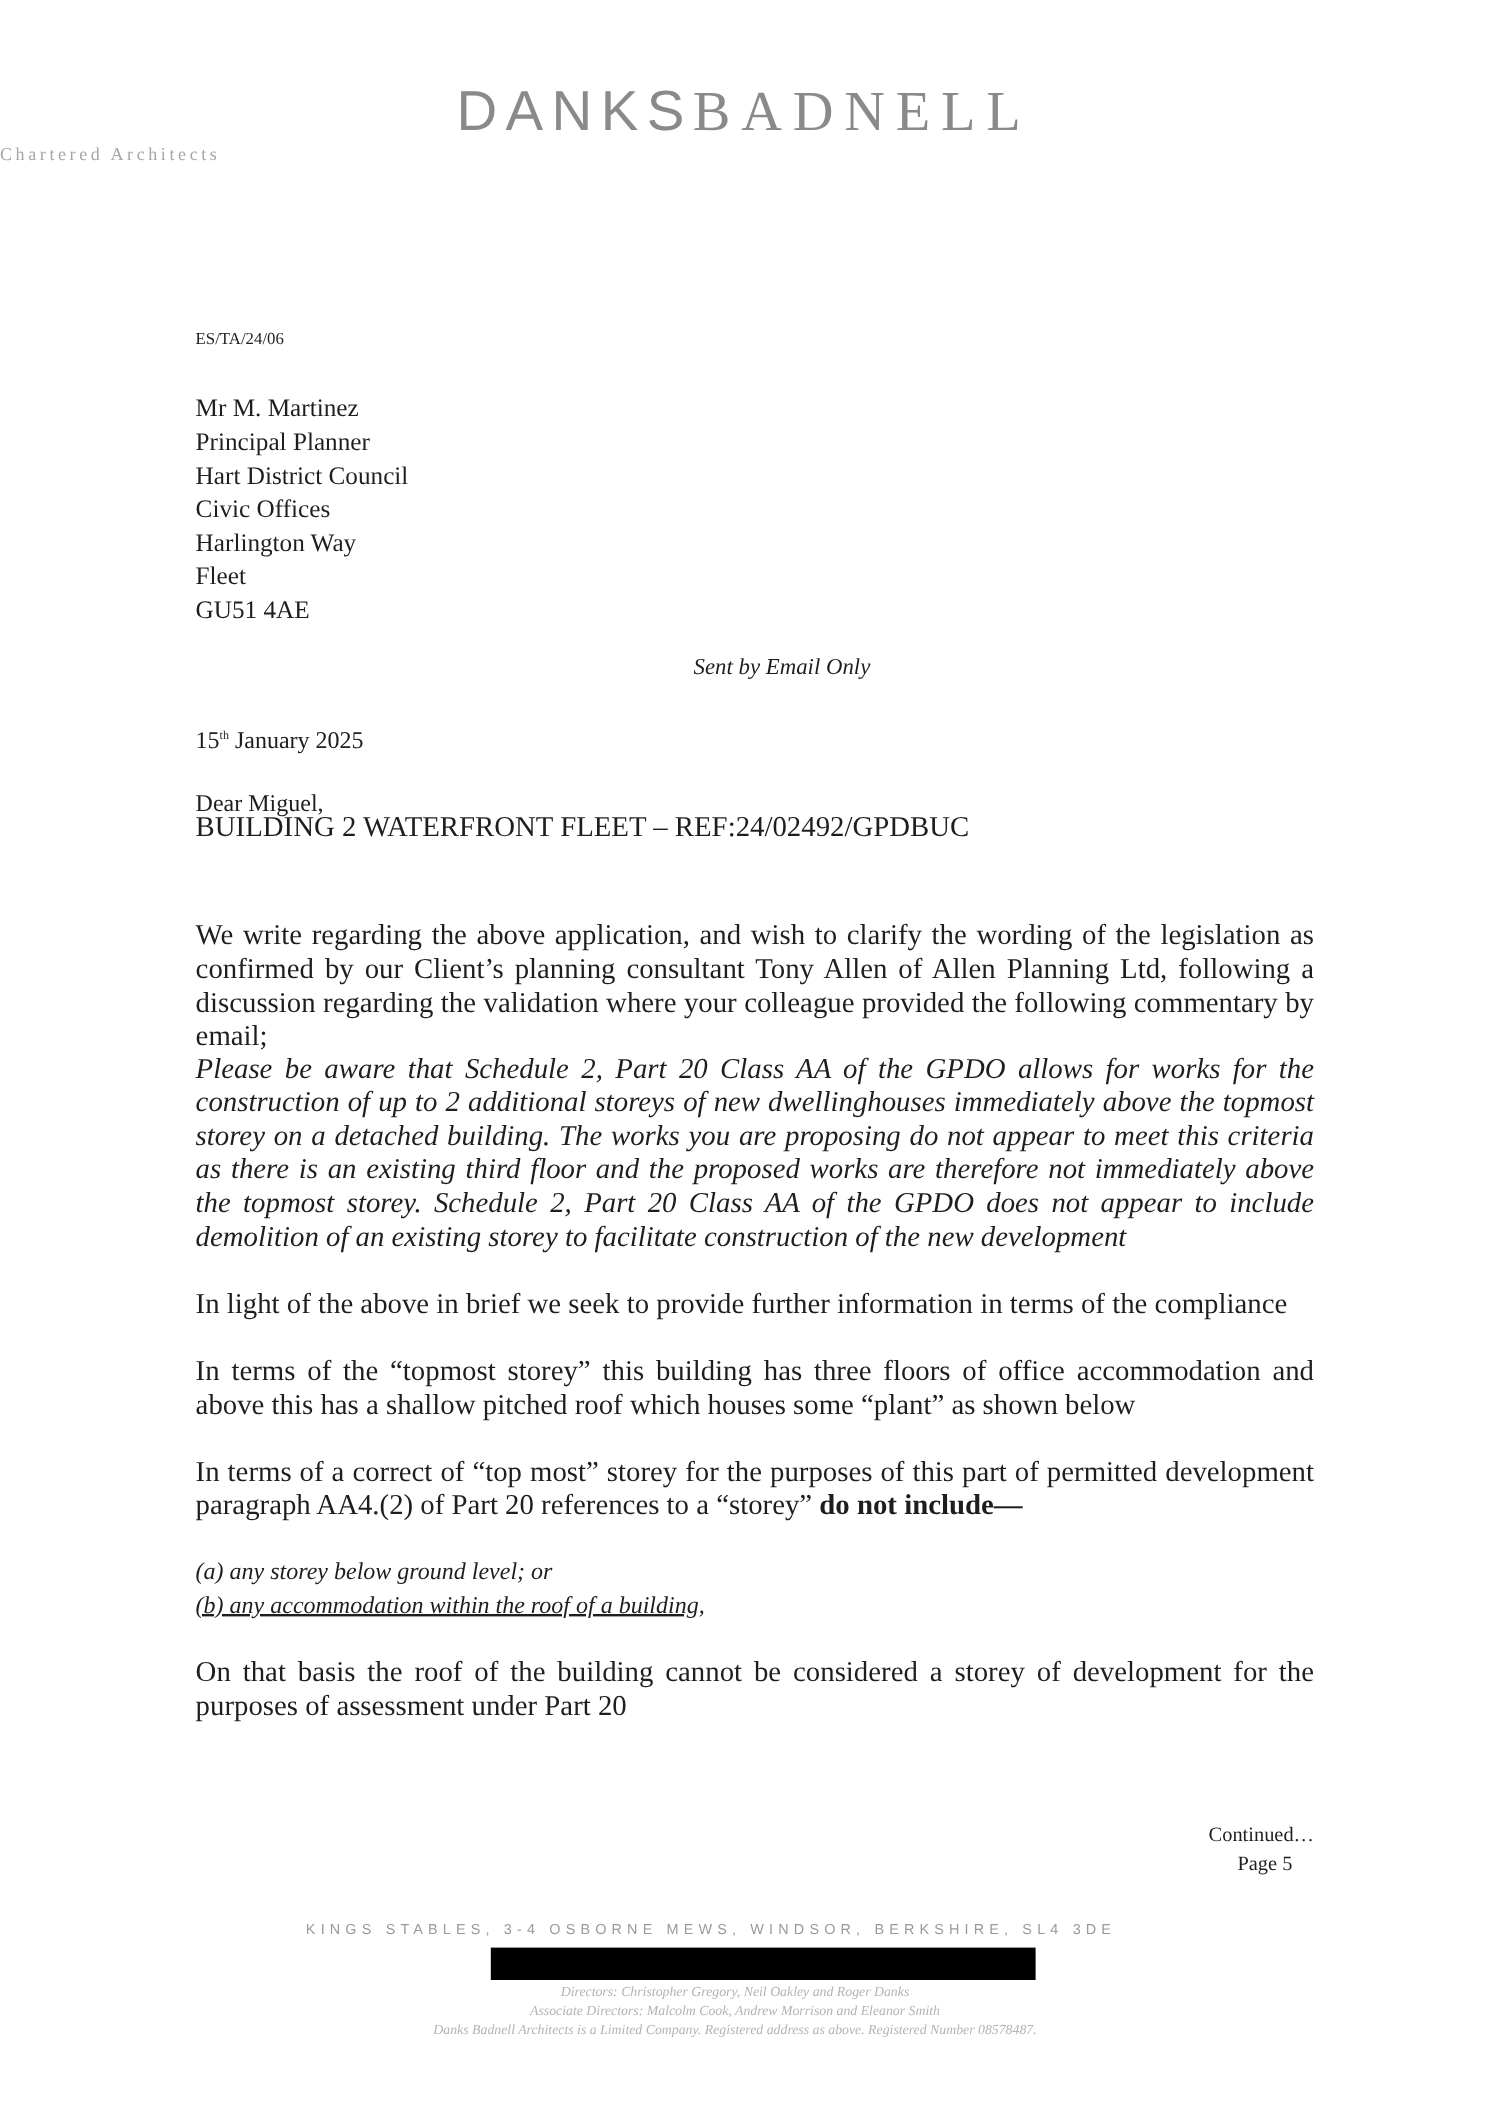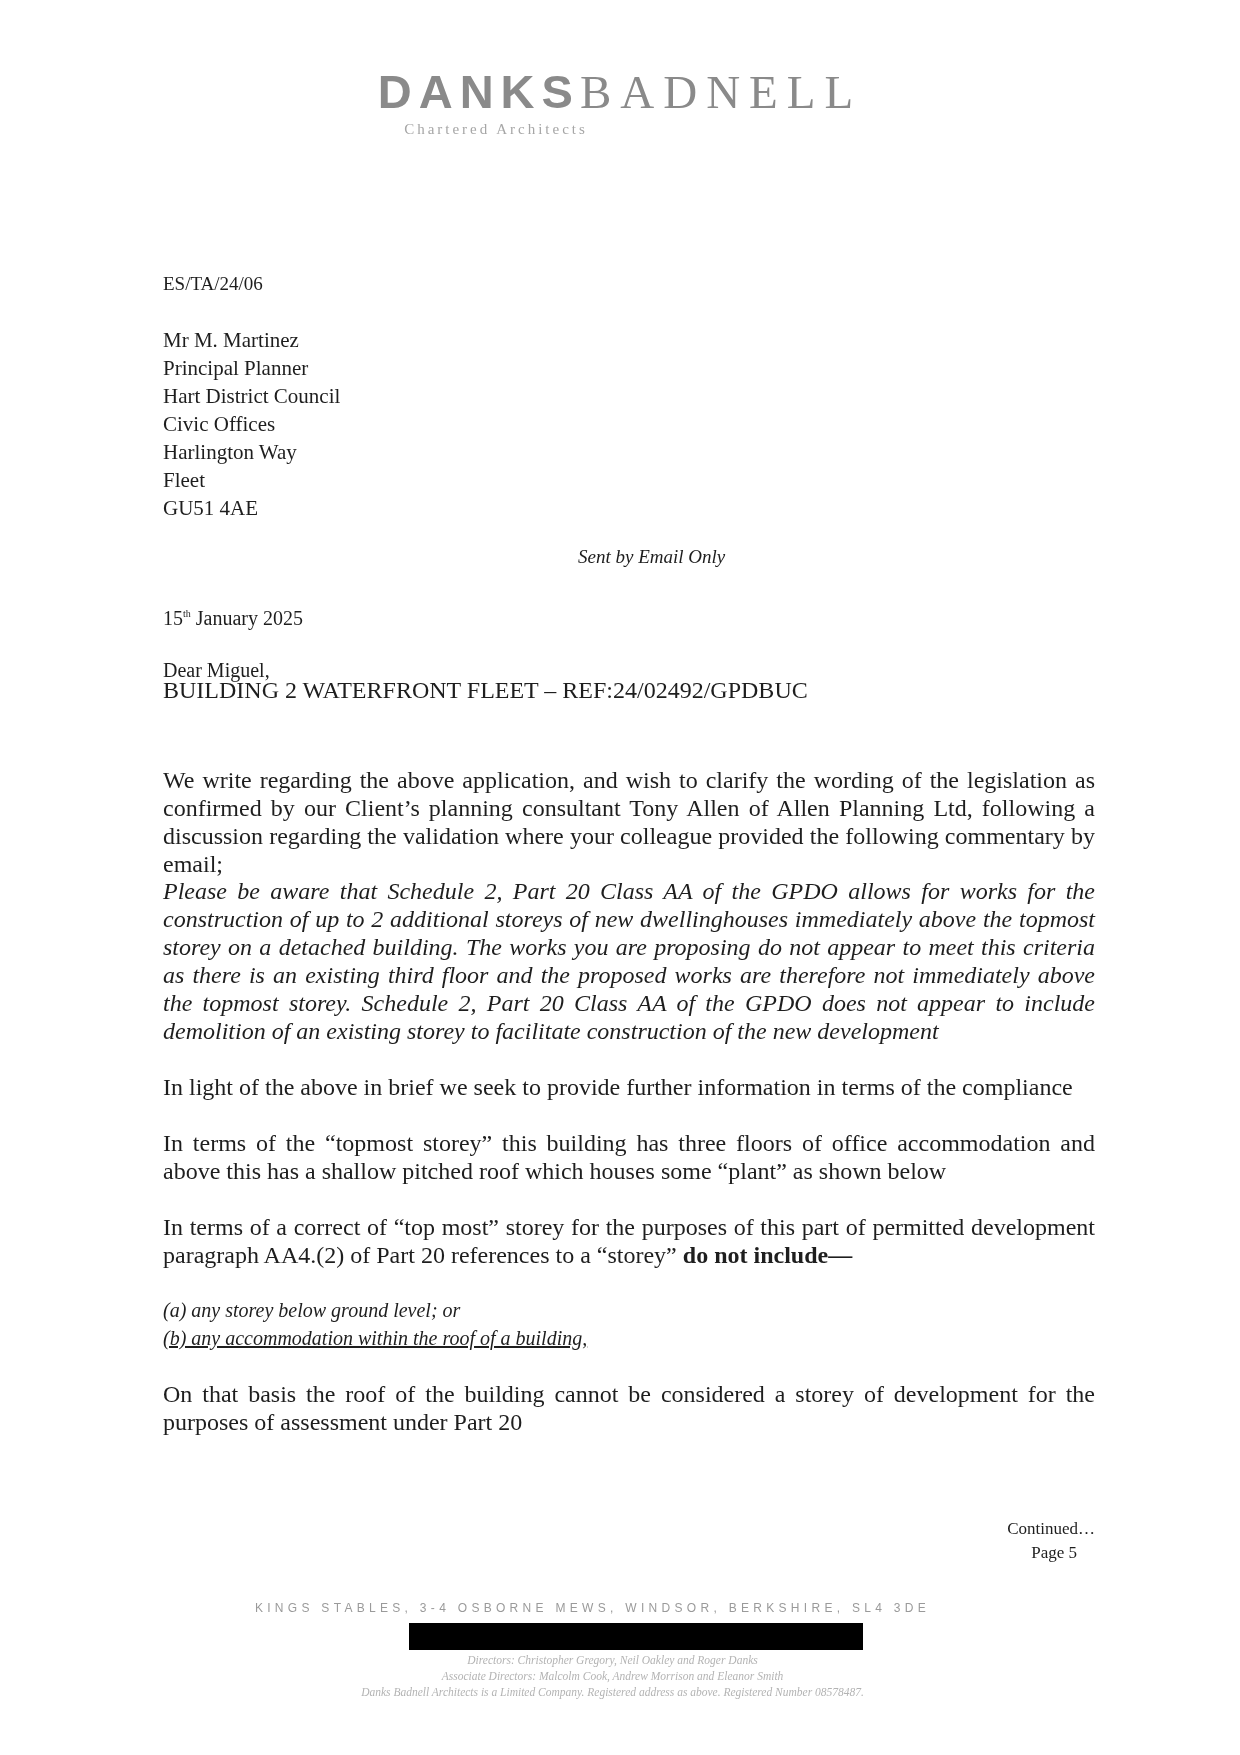--- a/index.html
+++ b/index.html
@@ -7,34 +7,34 @@
       width: 1240px; height: 1755px; position: relative; overflow: hidden;
       font-family: "Liberation Serif", "DejaVu Serif", serif;
       color: #1e1e1e;
     }
     
     .logo {
       position: absolute; top: 66px; left: 0; width: 1240px; text-align: center;
       font-size: 47px; color: #8a8a8a; letter-spacing: 6px; line-height: 52px;
       white-space: nowrap;
     }
-    .logo .danks { font-family: "Liberation Sans", "DejaVu Sans", sans-serif; font-weight: bold; letter-spacing: 7px; margin-top: 28px; }
+    .logo .danks { font-family: "Liberation Sans", "DejaVu Sans", sans-serif; font-weight: normal; letter-spacing: 7px; margin-top: 28px; }
     .logo .badnell { font-family: "Liberation Serif", "DejaVu Serif", serif; letter-spacing: 9px; }
     .tagline {
-      position: absolute; top: 121px; left: 0; width: 992px; text-align: center;
+      position: absolute; top: 121px; left: 0; width: 992px; 
       font-size: 15px; color: #a6a6a6; letter-spacing: 3px;
     }
     
     .txt { position: absolute; left: 163px; font-size: 20px; line-height: 28px; }
     .para { position: absolute; left: 163px; width: 932px; font-size: 24px; line-height: 28px; text-align: justify; }
     .para.nojust { text-align: left; }
     .ital { font-style: italic; }
     .bold { font-weight: bold; }
     .addr-line { display: block; font-size: 21px; line-height: 28px; }
-    .ref { top: 270px; font-size: 19px; }
+    .ref { top: 270px; font-size: 14px; }
     .addr { top: 326px; }
     .sent { position: absolute; top: 546px; left: 578px; font-size: 19px; font-style: italic; }
     .date { top: 600px; }
     .date sup { font-size: 10px; }
     .salut { top: 656px; }
     .subject { top: 676px; font-size: 24px; }
     .p1 { top: 766px; }
     .quote { top: 877px; }
     .p2 { top: 1073px; }
     .p3 { top: 1129px; }

